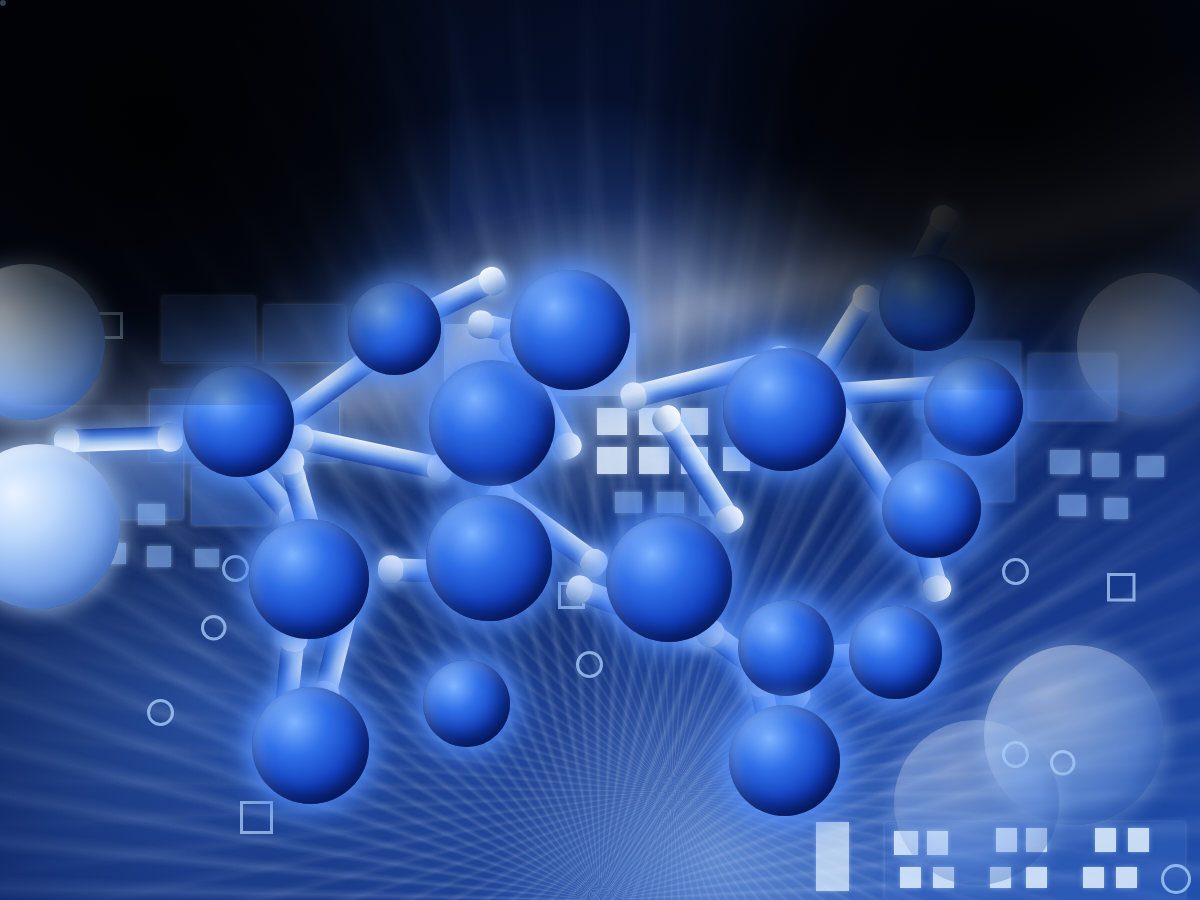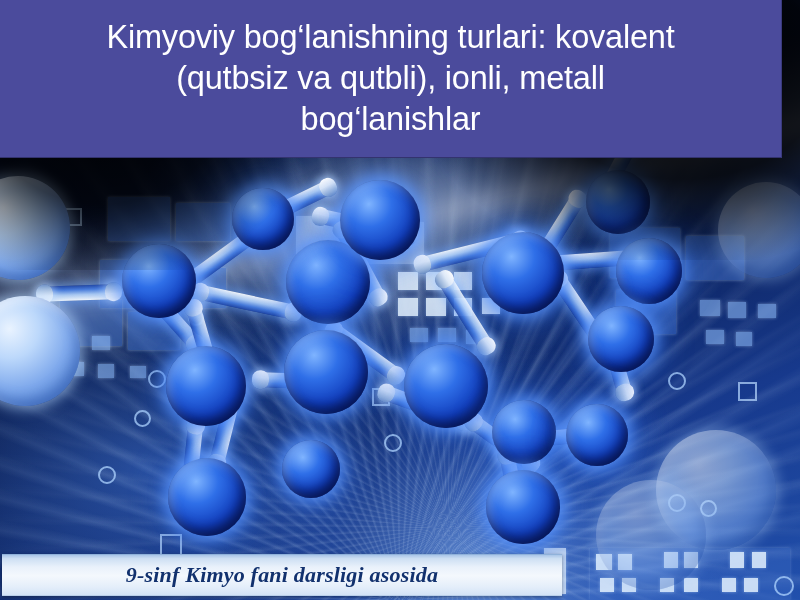--- a/index.html
+++ b/index.html
@@ -427,23 +427,15 @@
       <div class="atom pale" style="left:-30px;top:296px;width:110px;height:110px;"></div>
       <div class="atom pale" style="left:656px;top:430px;width:120px;height:120px;opacity:0.55;"></div>
       <div class="atom pale" style="left:718px;top:182px;width:96px;height:96px;opacity:0.5;"></div>
       <div class="atom pale" style="left:596px;top:480px;width:110px;height:110px;opacity:0.40;"></div>
     </div>
 
     <div class="dark-top-right"></div>
     <div class="dark-top-left"></div>
   </div>
 
-  <div id="title-bar">
-    <div id="title-text">Kimyoviy bog‘lanishning turlari: kovalent
-(qutbsiz va qutbli), ionli, metall
-bog‘lanishlar</div>
-  </div>
-
-  <div id="caption-bar">
-    <div id="caption-text">9-sinf Kimyo fani darsligi asosida</div>
-  </div>
+
 
 </div>
 
 </body></html>

